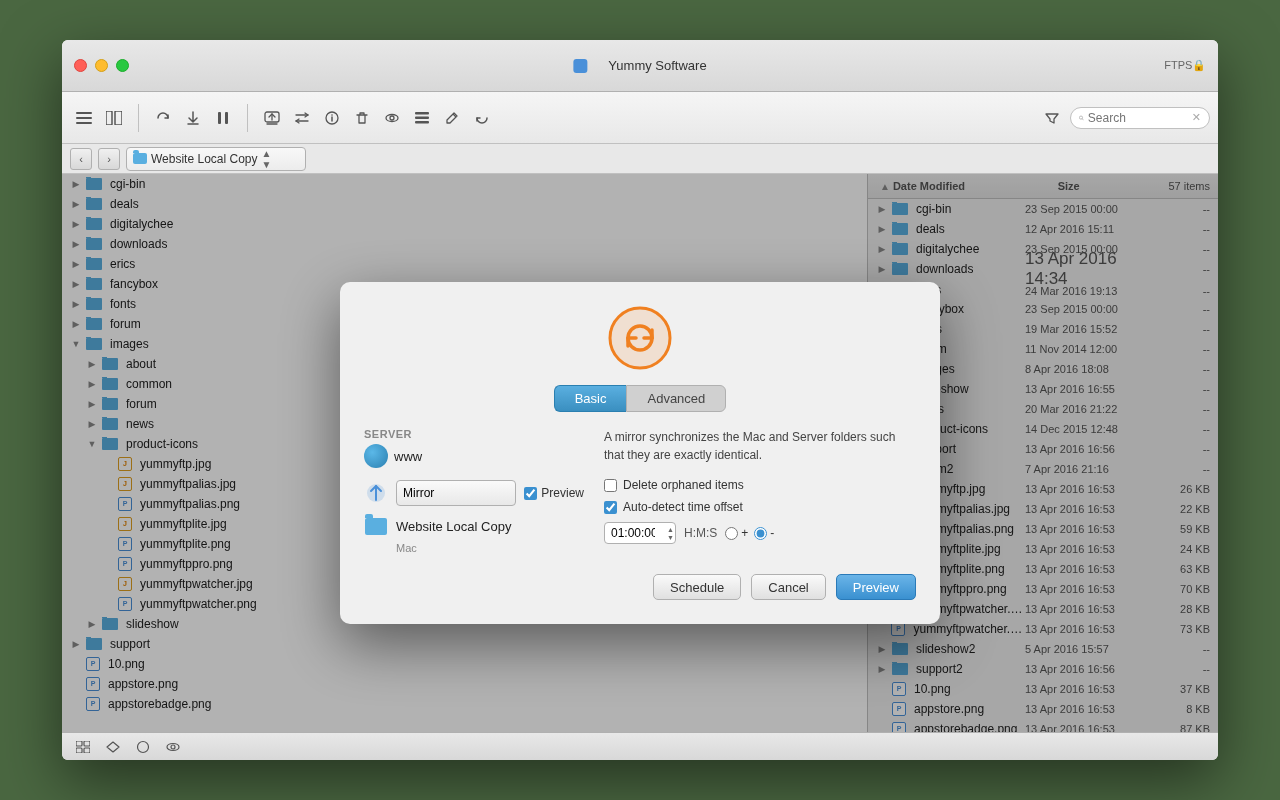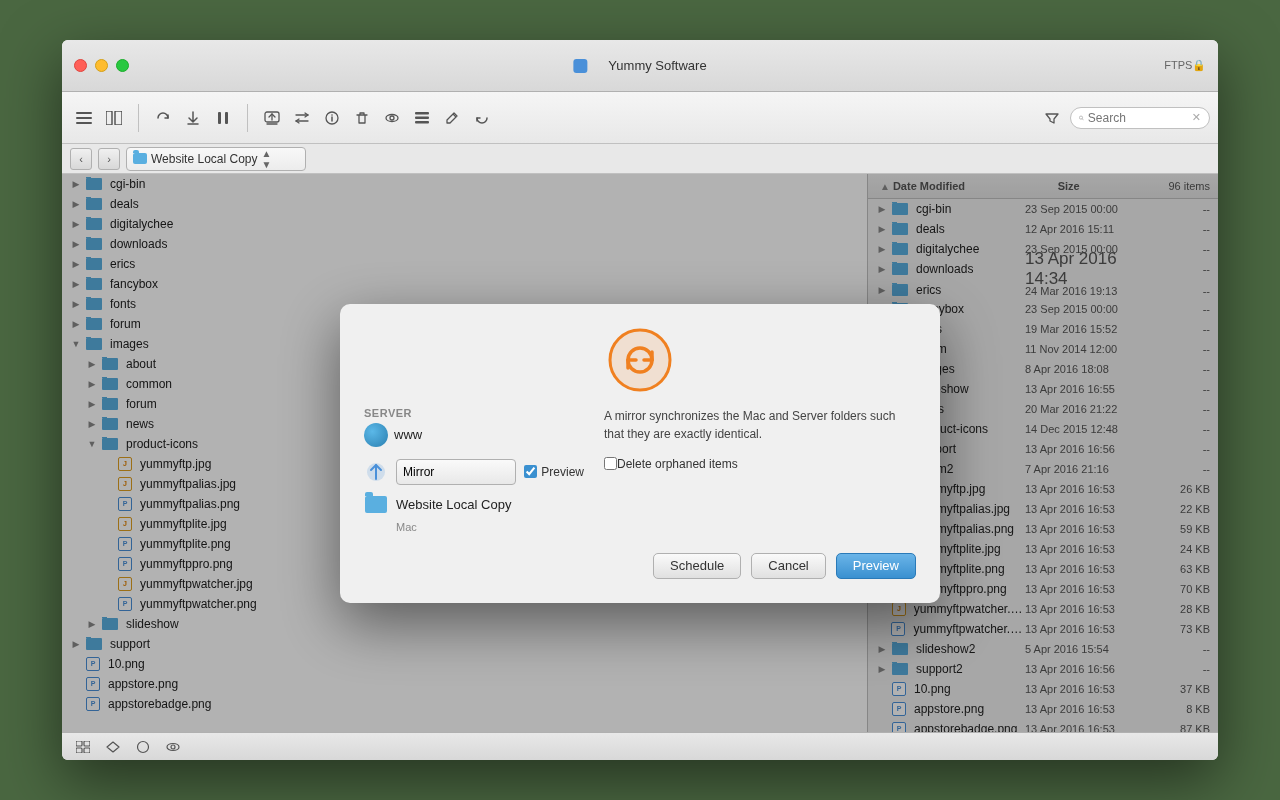--- a/index.html
+++ b/index.html
@@ -509,20 +509,21 @@
     .option-row {
       display: flex;
       align-items: center;
       gap: 8px;
       margin-bottom: 8px;
     }
 
     .checkbox-label {
       display: flex;
       align-items: center;
+      gap: 6px;
       font-size: 12px;
       color: #333;
       cursor: pointer;
     }
 
     .time-offset-row {
       display: flex;
       align-items: center;
       gap: 8px;
       margin-top: 4px;
@@ -1047,21 +1048,21 @@
 
     <div class="right-panel-outer">
       <div class="right-panel-header-row">
         <div class="col-header">
           <span style="font-size:10px;color:#888;">▲</span>
           <span>Date Modified</span>
         </div>
         <div class="col-header" style="margin-left:auto;">
           <span>Size</span>
         </div>
-        <span class="items-count">96 items</span>
+        <span class="items-count">57 items</span>
       </div>
       <div class="right-file-list" id="right-file-list">
       <div class="file-row" style="display: flex; align-items: center;">
     <div style="display:flex;align-items:center;gap:4px;flex:1;min-width:0;overflow:hidden;">
       <div style="width:12px;display:flex;align-items:center;justify-content:center;">
       <span style="font-size:9px;color:#888;">▶</span>
     </div>
     <div style="width:16px;height:12px;background:#5aafe0;border-radius:1px;position:relative;flex-shrink:0;">
       <div style="position:absolute;top:-3px;left:0;width:5px;height:3px;background:#5aafe0;border-radius:1px 1px 0 0;"></div>
     </div>
@@ -1314,21 +1315,21 @@
           <div class="file-row" style="display: flex; align-items: center;">
     <div style="display:flex;align-items:center;gap:4px;flex:1;min-width:0;overflow:hidden;">
       <div style="width:12px;display:flex;align-items:center;justify-content:center;">
       <span style="font-size:9px;color:#888;">▶</span>
     </div>
     <div style="width:16px;height:12px;background:#5aafe0;border-radius:1px;position:relative;flex-shrink:0;">
       <div style="position:absolute;top:-3px;left:0;width:5px;height:3px;background:#5aafe0;border-radius:1px 1px 0 0;"></div>
     </div>
       <span style="font-size:12px;color:#222;white-space:nowrap;overflow:hidden;text-overflow:ellipsis;margin-left:4px;">slideshow2</span>
     </div>
-    <span style="width:130px;font-size:11px;color:#555;flex-shrink:0;">5 Apr 2016 15:54</span>
+    <span style="width:130px;font-size:11px;color:#555;flex-shrink:0;">5 Apr 2016 15:57</span>
     <span style="width:55px;font-size:11px;color:#555;text-align:right;flex-shrink:0;">--</span>
   </div>
           <div class="file-row" style="display: flex; align-items: center;">
     <div style="display:flex;align-items:center;gap:4px;flex:1;min-width:0;overflow:hidden;">
       <div style="width:12px;display:flex;align-items:center;justify-content:center;">
       <span style="font-size:9px;color:#888;">▶</span>
     </div>
     <div style="width:16px;height:12px;background:#5aafe0;border-radius:1px;position:relative;flex-shrink:0;">
       <div style="position:absolute;top:-3px;left:0;width:5px;height:3px;background:#5aafe0;border-radius:1px 1px 0 0;"></div>
     </div>
@@ -1374,20 +1375,24 @@
           <svg width="64" height="64" viewBox="0 0 64 64">
             <circle cx="32" cy="32" r="30" fill="#f08020" opacity="0.15"></circle>
             <circle cx="32" cy="32" r="30" fill="none" stroke="#f08020" stroke-width="3"></circle>
             <path d="M20 32 A12 12 0 0 1 44 32" fill="none" stroke="#f08020" stroke-width="3.5" stroke-linecap="round"></path>
             <path d="M44 24 L44 32 L36 32" fill="none" stroke="#f08020" stroke-width="3.5" stroke-linecap="round" stroke-linejoin="round"></path>
             <path d="M44 32 A12 12 0 0 1 20 32" fill="none" stroke="#f08020" stroke-width="3.5" stroke-linecap="round"></path>
             <path d="M20 40 L20 32 L28 32" fill="none" stroke="#f08020" stroke-width="3.5" stroke-linecap="round" stroke-linejoin="round"></path>
           </svg>
         </div>
 
+        <div class="modal-tabs">
+          <div class="modal-tab active">Basic</div>
+          <div class="modal-tab">Advanced</div>
+        </div>
 
         <div class="modal-body">
 
           <div class="modal-left">
             <div class="server-section">
               <div class="server-label">Server</div>
               <div class="server-value">
                 <div class="globe-icon"></div>
                 <span>www</span>
               </div>
@@ -1430,21 +1435,47 @@
           <div class="modal-right">
             <p class="description-text">A mirror synchronizes the Mac and Server folders such that they are exactly identical.</p>
 
             <div class="option-row">
               <label class="checkbox-label">
                 <input type="checkbox" style="">
                 <span>Delete orphaned items</span>
               </label>
             </div>
 
-
+            <div class="option-row">
+              <label class="checkbox-label">
+                <input type="checkbox" checked="" style="">
+                <span>Auto-detect time offset</span>
+              </label>
+            </div>
+
+            <div class="time-offset-row">
+              <div class="time-input-wrapper">
+                <input type="text" class="time-input" value="01:00:00" style="">
+                <div class="time-stepper">
+                  <span>▲</span>
+                  <span>▼</span>
+                </div>
+              </div>
+              <span class="time-format">H:M:S</span>
+              <div class="radio-group">
+                <label class="radio-option">
+                  <input type="radio" name="offset_dir" style="">
+                  <span>+</span>
+                </label>
+                <label class="radio-option">
+                  <input type="radio" name="offset_dir" checked="" style="">
+                  <span>-</span>
+                </label>
+              </div>
+            </div>
           </div>
         </div>
 
         <div class="modal-footer">
           <button class="btn">
             <span>Schedule</span>
           </button>
           <button class="btn">
             <span>Cancel</span>
           </button>

